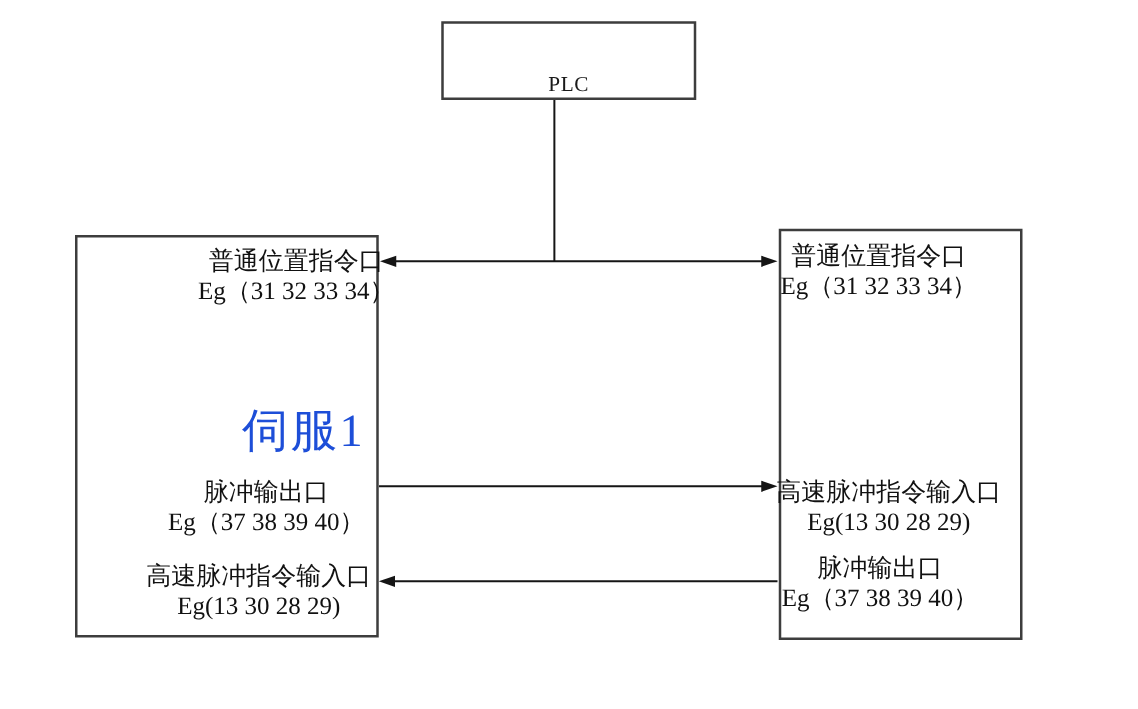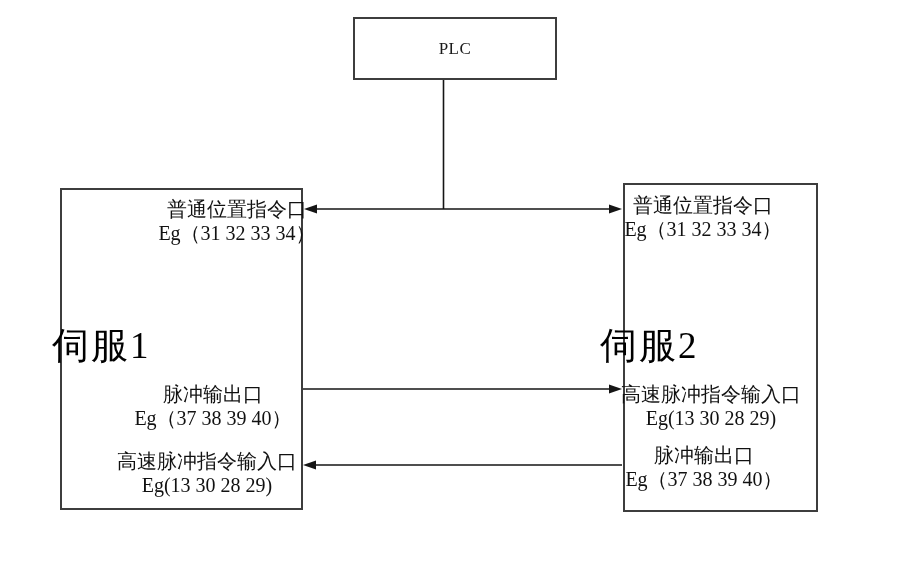--- a/index.html
+++ b/index.html
@@ -16,34 +16,34 @@
     width: 910px; height: 567px;
     background: #ffffff;
   }
   .node {
     position: absolute;
     background: #ffffff;
     border: 2px solid #3d3d3d;
   }
   .plc-box {
     left: 353px; top: 17px; width: 204px; height: 63px;
-    display: flex; align-items: center; justify-content: center;
+    display: flex; align-items: flex-end; justify-content: center;
     font-size: 17px;
     letter-spacing: 0.5px;
   }
   .servo1-box { left: 60px;  top: 188px; width: 243px; height: 322px; }
   .servo2-box { left: 623px; top: 183px; width: 195px; height: 329px; }
   .servo-title {
     position: absolute;
     width: 240px;
-    text-align: left;
+    text-align: right;
     font-size: 37px;
     letter-spacing: 2px;
     line-height: 44px;
-    color: #000000;
+    color: #1d4ed8;
     white-space: nowrap;
   }
   .title-1 { left: 52px;  top: 324px; }
   .title-2 { left: 600px; top: 324px; }
   .port {
     position: absolute;
     width: 230px;
     text-align: center;
     font-size: 20px;
     line-height: 24px;
@@ -98,21 +98,20 @@
   <div class="port s1-port2">
     <div>脉冲输出口</div>
     <div>Eg（37 38 39 40）</div>
   </div>
   <div class="port s1-port3">
     <div>高速脉冲指令输入口</div>
     <div>Eg(13 30 28 29)</div>
   </div>
 
   <div class="node servo2-box"></div>
-  <div class="servo-title title-2">伺服2</div>
 
   <div class="port s2-port1">
     <div>普通位置指令口</div>
     <div>Eg（31 32 33 34）</div>
   </div>
   <div class="port s2-port2">
     <div>高速脉冲指令输入口</div>
     <div>Eg(13 30 28 29)</div>
   </div>
   <div class="port s2-port3">

